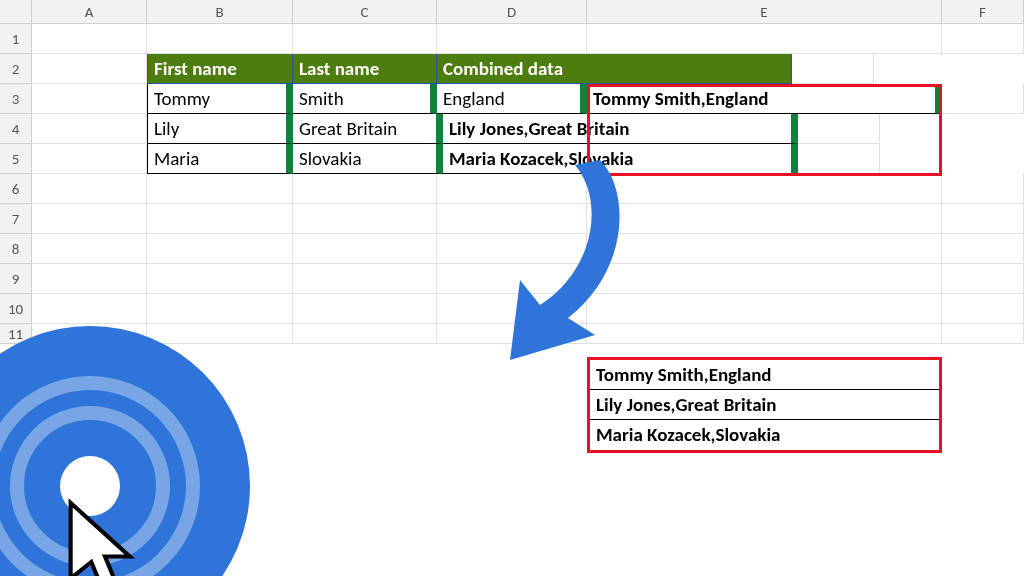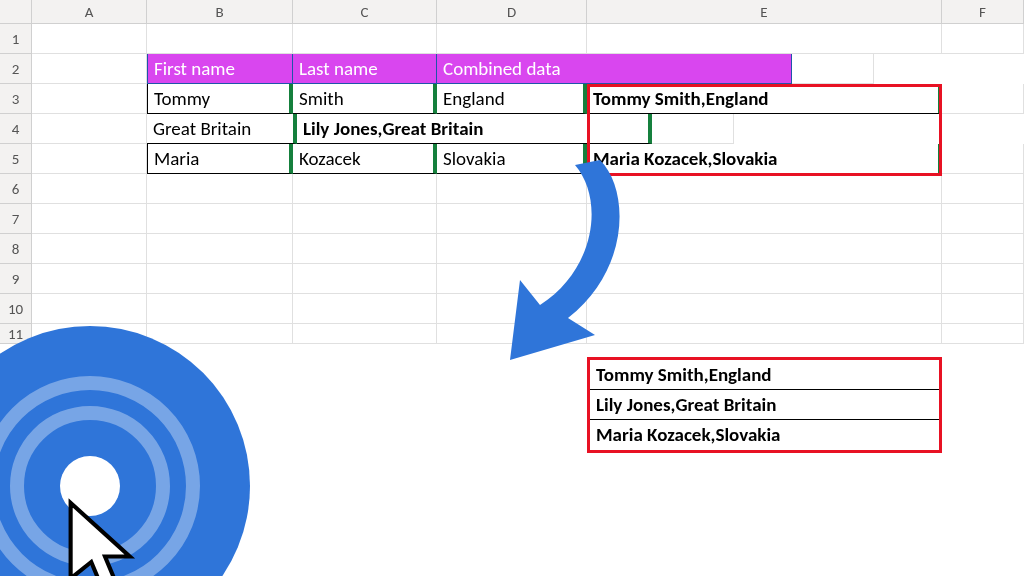--- a/index.html
+++ b/index.html
@@ -61,29 +61,29 @@
   
   .cA { width: 115px; }
   .cB { width: 146px; }
   .cC { width: 144px; }
   .cD { width: 150px; }
   .cE { width: 355px; }
   .cF { width: 82px; }
 
   
   .tblhdr {
-    background: #d946ef;
+    background: #4d7c0f;
     color: #ffffff;
-    font-weight: normal;
+    font-weight: bold;
     border-right: 1px solid #1f55a9;
     border-bottom: 1px solid #1f55a9;
   }
   
   .tblcell {
-    border-right: 4px solid #15803d;
+    border-right: 7px solid #15803d;
     border-bottom: 1px solid #000;
   }
   .tblcell.firstcol { border-left: 1px solid #000; }
   .tblhdr.firstcol { border-left: 1px solid #1f55a9; }
   .boldcell { font-weight: bold; }
   
   .redbox1 {
     position: absolute;
     left: 587px;
     top: 84px;
@@ -195,30 +195,30 @@
       <div class="cell cB tblcell firstcol">Tommy</div>
       <div class="cell cC tblcell">Smith</div>
       <div class="cell cD tblcell">England</div>
       <div class="cell cE tblcell boldcell">Tommy Smith,England</div>
       <div class="cell cF"></div>
     </div>
 
     <div class="row">
       <div class="rowhdr">4</div>
       <div class="cell cA"></div>
+      <div class="cell cB tblcell firstcol">Lily</div>
       <div class="cell cD tblcell">Great Britain</div>
       <div class="cell cE tblcell boldcell">Lily  Jones,Great Britain</div>
       <div class="cell cF"></div>
     </div>
 
     <div class="row">
       <div class="rowhdr">5</div>
       <div class="cell cA"></div>
       <div class="cell cB tblcell firstcol">Maria</div>
-      <div class="cell cC tblcell">Kozacek</div>
       <div class="cell cD tblcell">Slovakia</div>
       <div class="cell cE tblcell boldcell">Maria Kozacek,Slovakia</div>
       <div class="cell cF"></div>
     </div>
 
     <div class="row">
       <div class="rowhdr">6</div>
       <div class="cell cA"></div>
       <div class="cell cB"></div>
       <div class="cell cC"></div>

